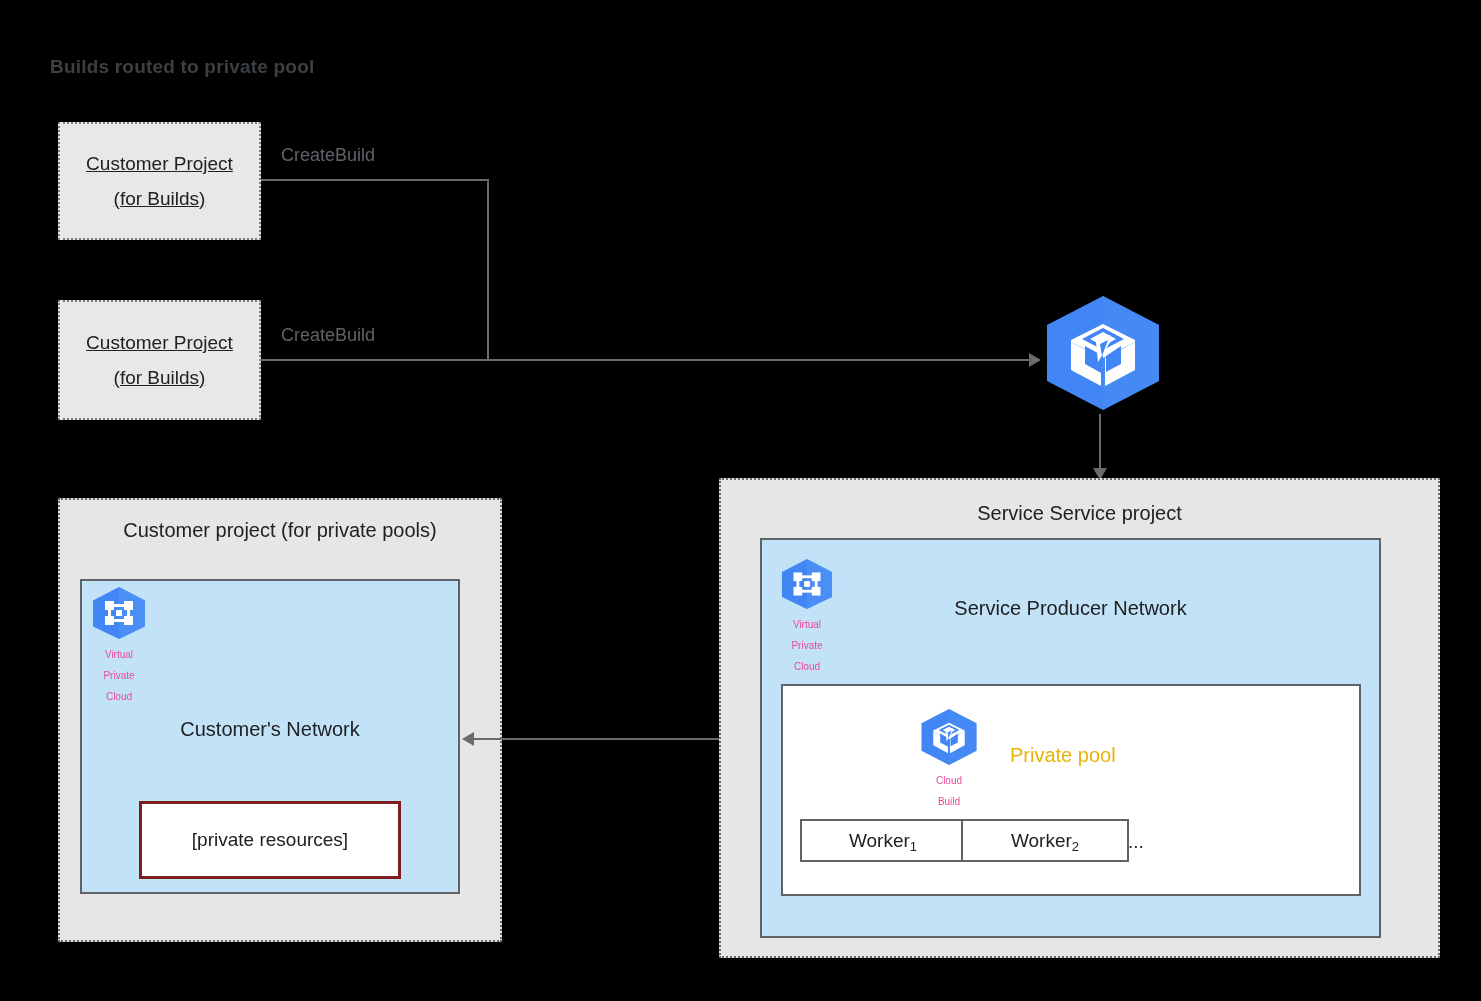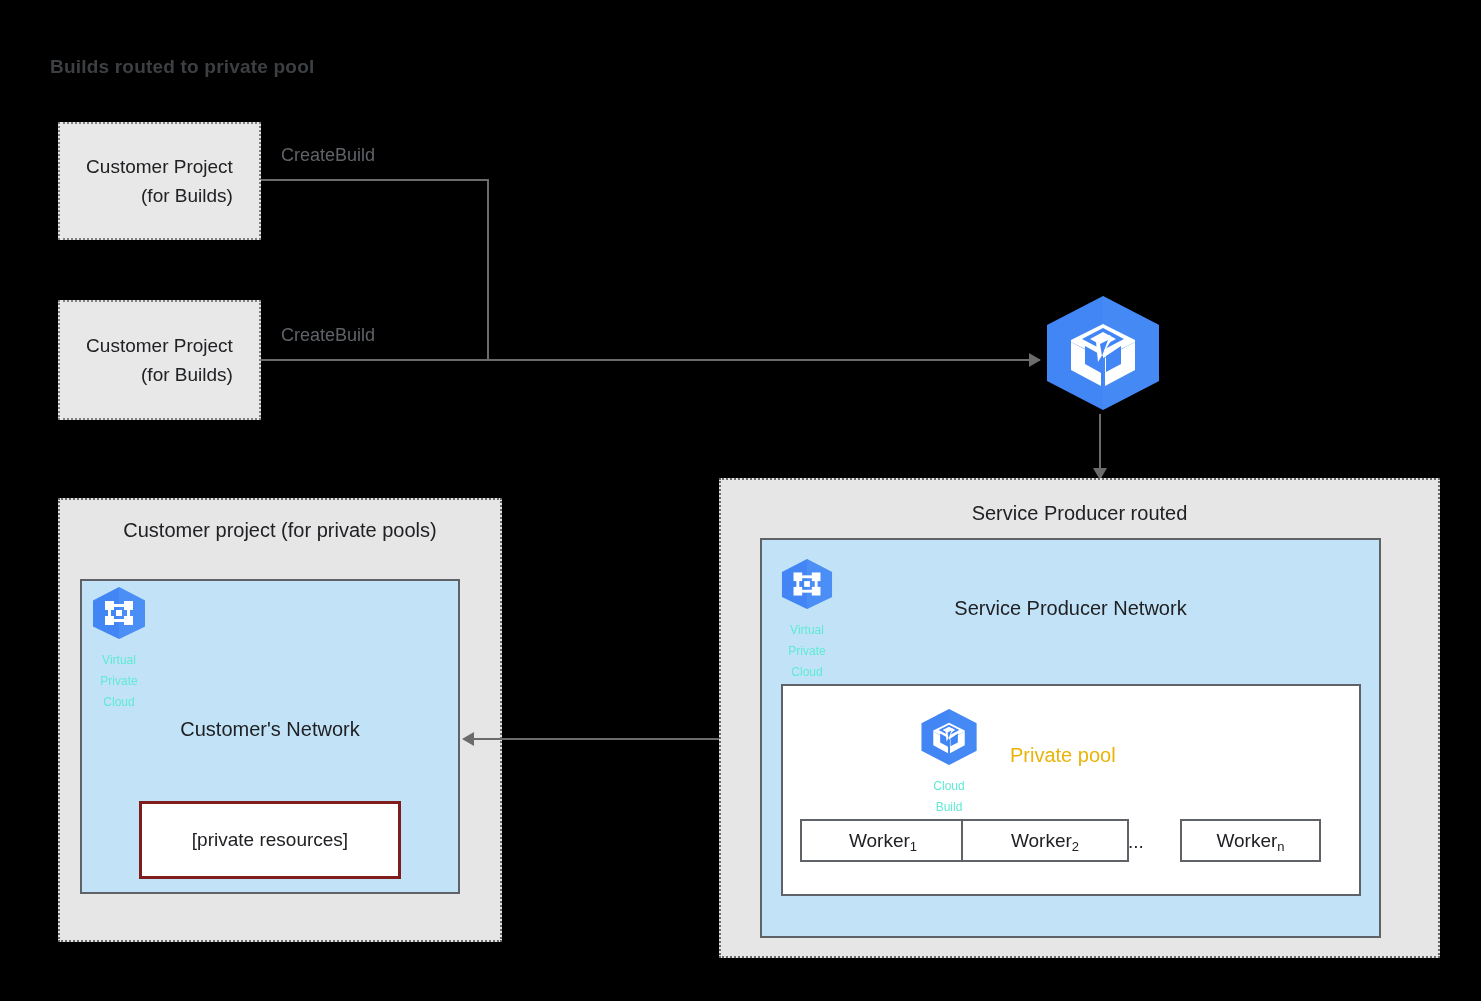--- a/index.html
+++ b/index.html
@@ -35,25 +35,26 @@
   .cust-build-box {
     position: absolute;
     background: #e8e8e8;
     border: 2px dotted #808080;
     box-sizing: border-box;
     display: flex;
     align-items: center;
     justify-content: center;
   }
   .cust-build-box .txt {
-    text-align: right;
-    font-size: 19px;
-    line-height: 29px;
+    text-align: center;
+    font-size: 19px;
+    line-height: 35px;
     color: #202124;
     white-space: pre-line;
+    text-decoration: underline;
   }
 
   
   .edge-label {
     position: absolute;
     font-size: 18px;
     color: #5f6368;
     white-space: nowrap;
   }
 
@@ -119,25 +120,25 @@
     font-size: 20px;
     color: #202124;
   }
 
   
   .icon-block {
     position: absolute;
     text-align: center;
   }
   .icon-caption {
-    font-size: 12px;
+    font-size: 10px;
     line-height: 21px;
-    color: #5eead4;
+    color: #ec4899;
     white-space: pre-line;
-    margin-top: 6px;
+    margin-top: 0;
   }
 
   
   .white-box {
     position: absolute;
     background: #ffffff;
     border: 2px solid #5f6368;
     box-sizing: border-box;
   }
   .white-box-centered {
@@ -257,21 +258,21 @@
   <div class="white-box-centered" style="left:139px; top:801px; width:262px; height:78px;">
     <span>[private resources]</span>
   </div>
 
   <div class="arrow-left" style="left:462px; top:732px;"></div>
   <div class="line-h" style="left:472px; top:738px; width:288px;"></div>
   <div class="arrow-right" style="left:749px; top:732px;"></div>
 
   <div class="project-container" style="left:719px; top:478px; width:721px; height:480px;">
   </div>
-  <div class="project-title" style="left:719px; top:502px; width:721px;">Service Producer routed</div>
+  <div class="project-title" style="left:719px; top:502px; width:721px;">Service Service project</div>
 
   <div class="network-box" style="left:760px; top:538px; width:621px; height:400px;">
   </div>
   <div class="network-title" style="left:800px; top:597px; width:541px;">Service Producer Network</div>
 
   <div class="icon-block" style="left:779px; top:558px; width:56px;">
     <svg width="56" height="52" viewBox="0 0 58 54">
       <polygon points="29,1 55,14.5 55,40.5 29,53 3,40.5 3,14.5" fill="#4285f4"></polygon>
       <polygon points="29,1 55,14.5 55,40.5 29,53" fill="#5b9bf7" opacity="0.4"></polygon>
       <rect x="15" y="15" width="9" height="9" fill="#ffffff"></rect>
@@ -315,17 +316,14 @@
   <div class="worker-box" style="left:800px; top:819px; width:166px; height:43px;">
     <span><span>Worker</span><sub>1</sub></span>
   </div>
 
   <div class="worker-box" style="left:961px; top:819px; width:168px; height:43px;">
     <span><span>Worker</span><sub>2</sub></span>
   </div>
 
   <div class="ellipsis-text" style="left:1128px; top:831px;">...</div>
 
-  <div class="worker-box" style="left:1180px; top:819px; width:141px; height:43px;">
-    <span><span>Worker</span><sub>n</sub></span>
-  </div>
 
 </div>
 
 </body></html>

